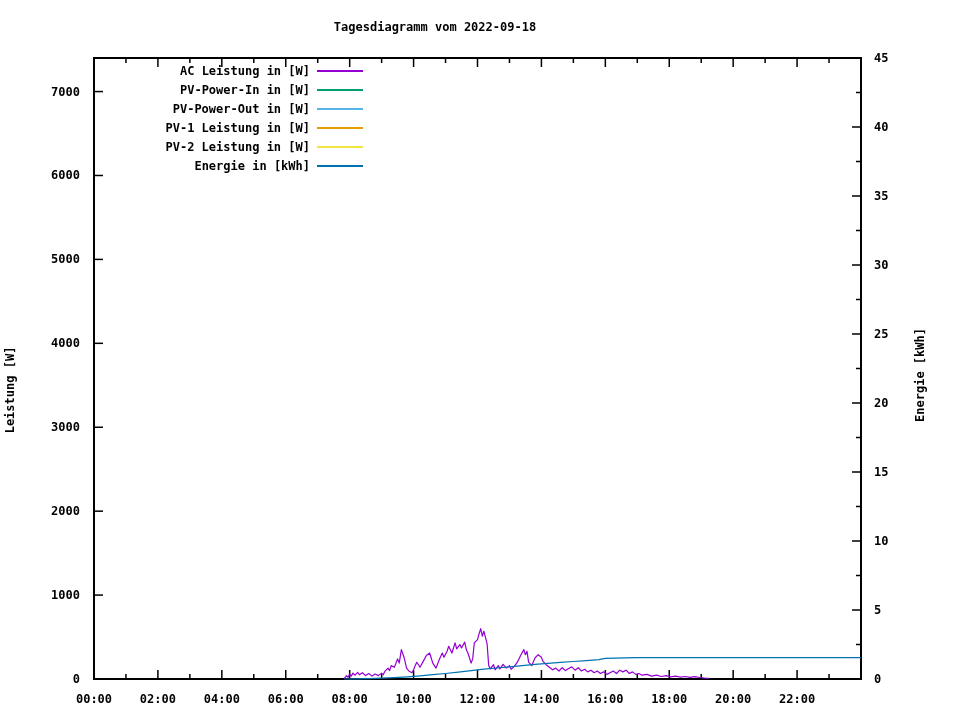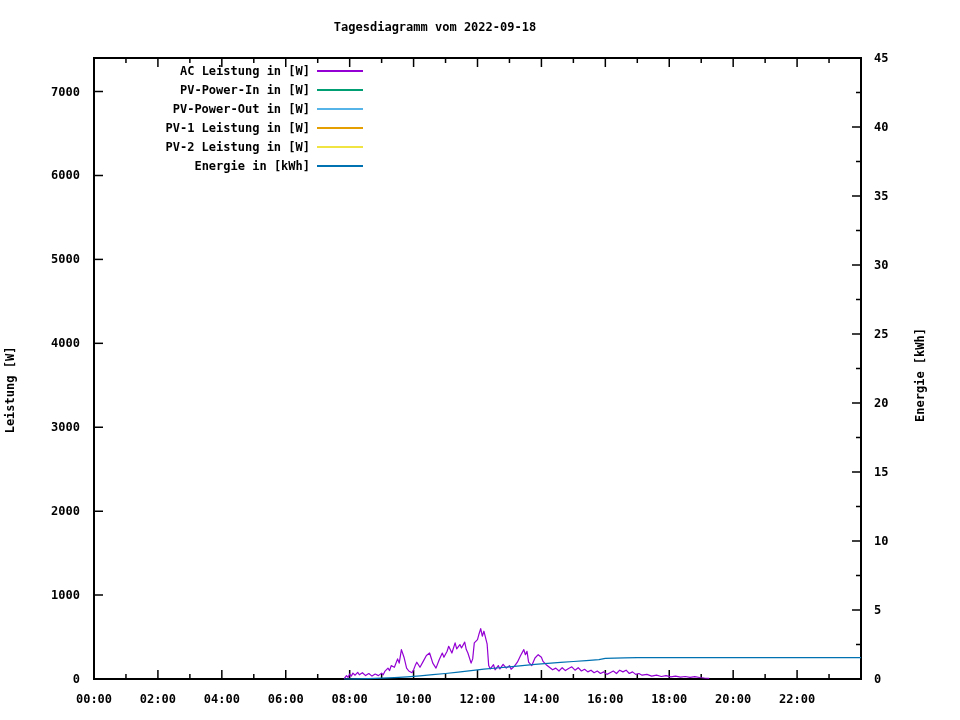--- a/index.html
+++ b/index.html
@@ -1,20 +1,19 @@
 <!DOCTYPE html>
 <html><head>
 <meta charset="utf-8">
 <style>
   html,body{margin:0;padding:0;background:#ffffff;}
   .screen{
     width:960px;height:720px;position:relative;background:#ffffff;
     font-family:"DejaVu Sans Mono","Liberation Mono",monospace;
     overflow:hidden;
-    border-radius:32px;
   }
   svg text{
     font-family:"DejaVu Sans Mono","Liberation Mono",monospace;
     font-size:12px;font-weight:bold;fill:#000000;
   }
 </style>
 </head>
 <body>
 
 <div class="screen">

